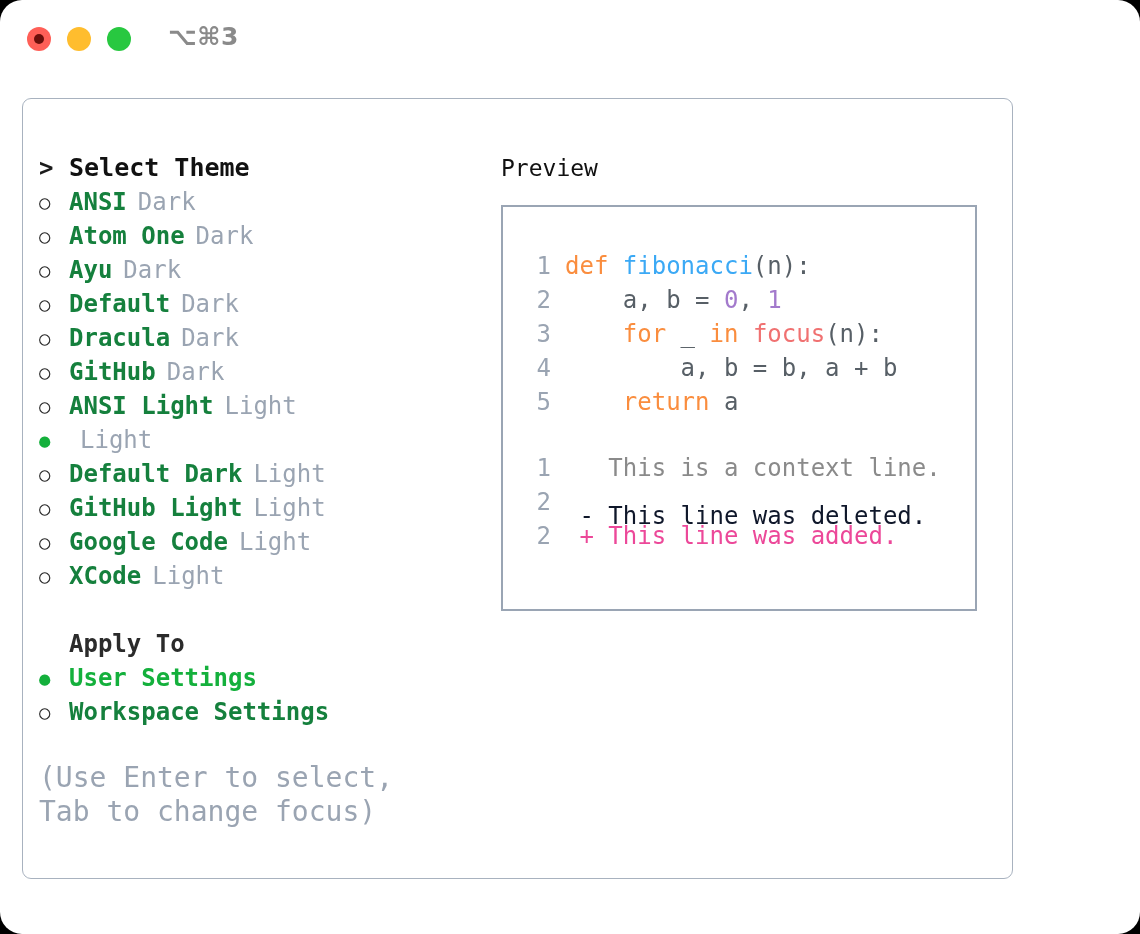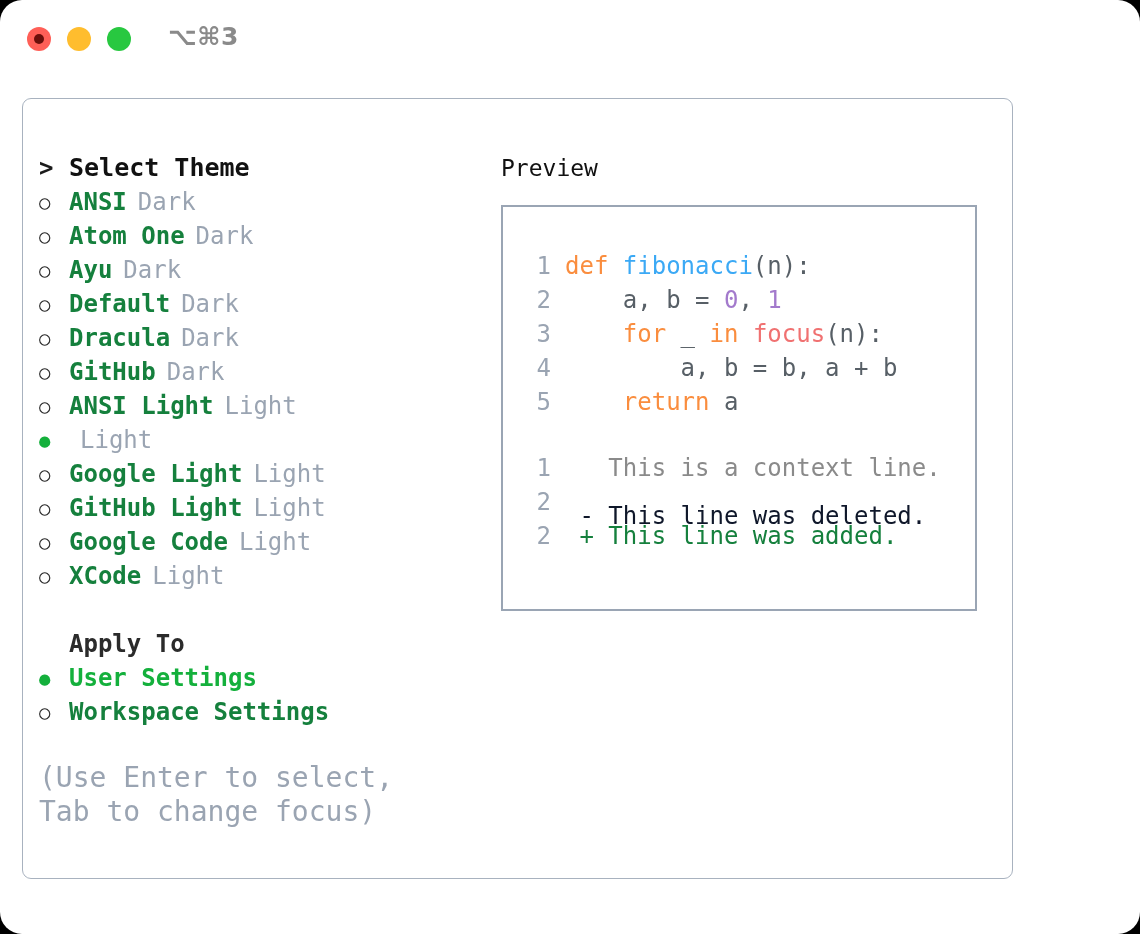--- a/index.html
+++ b/index.html
@@ -210,21 +210,21 @@
   
   .t-kw   { color: #fa8d3e; }
   .t-fn   { color: #3ba9f5; }
   .t-num  { color: #a37acc; }
   .t-call { color: #f07171; }
   .t-txt  { color: #575f66; }
 
   
   .d-ctx { color: #8a8a8a; }
   .d-del { color: #0f172a; margin-top: 28px; }
-  .d-add { color: #15803d; }
+  .d-add { color: #ec4899; }
 </style>
 </head>
 <body>
 
 <div class="window">
 
   <div class="titlebar">
     <div class="dot dot-close"></div>
     <div class="dot dot-min"></div>
     <div class="dot dot-max"></div>
@@ -273,21 +273,21 @@
             <span class="marker marker-off">○</span>
             <span class="label">ANSI Light</span>
             <span class="variant">Light</span>
           </div>
           <div class="row">
             <span class="marker marker-on">●</span>
             <span class="variant">Light</span>
           </div>
           <div class="row">
             <span class="marker marker-off">○</span>
-            <span class="label">Google Light</span>
+            <span class="label">Default Dark</span>
             <span class="variant">Light</span>
           </div>
           <div class="row">
             <span class="marker marker-off">○</span>
             <span class="label">GitHub Light</span>
             <span class="variant">Light</span>
           </div>
           <div class="row">
             <span class="marker marker-off">○</span>
             <span class="label">Google Code</span>

